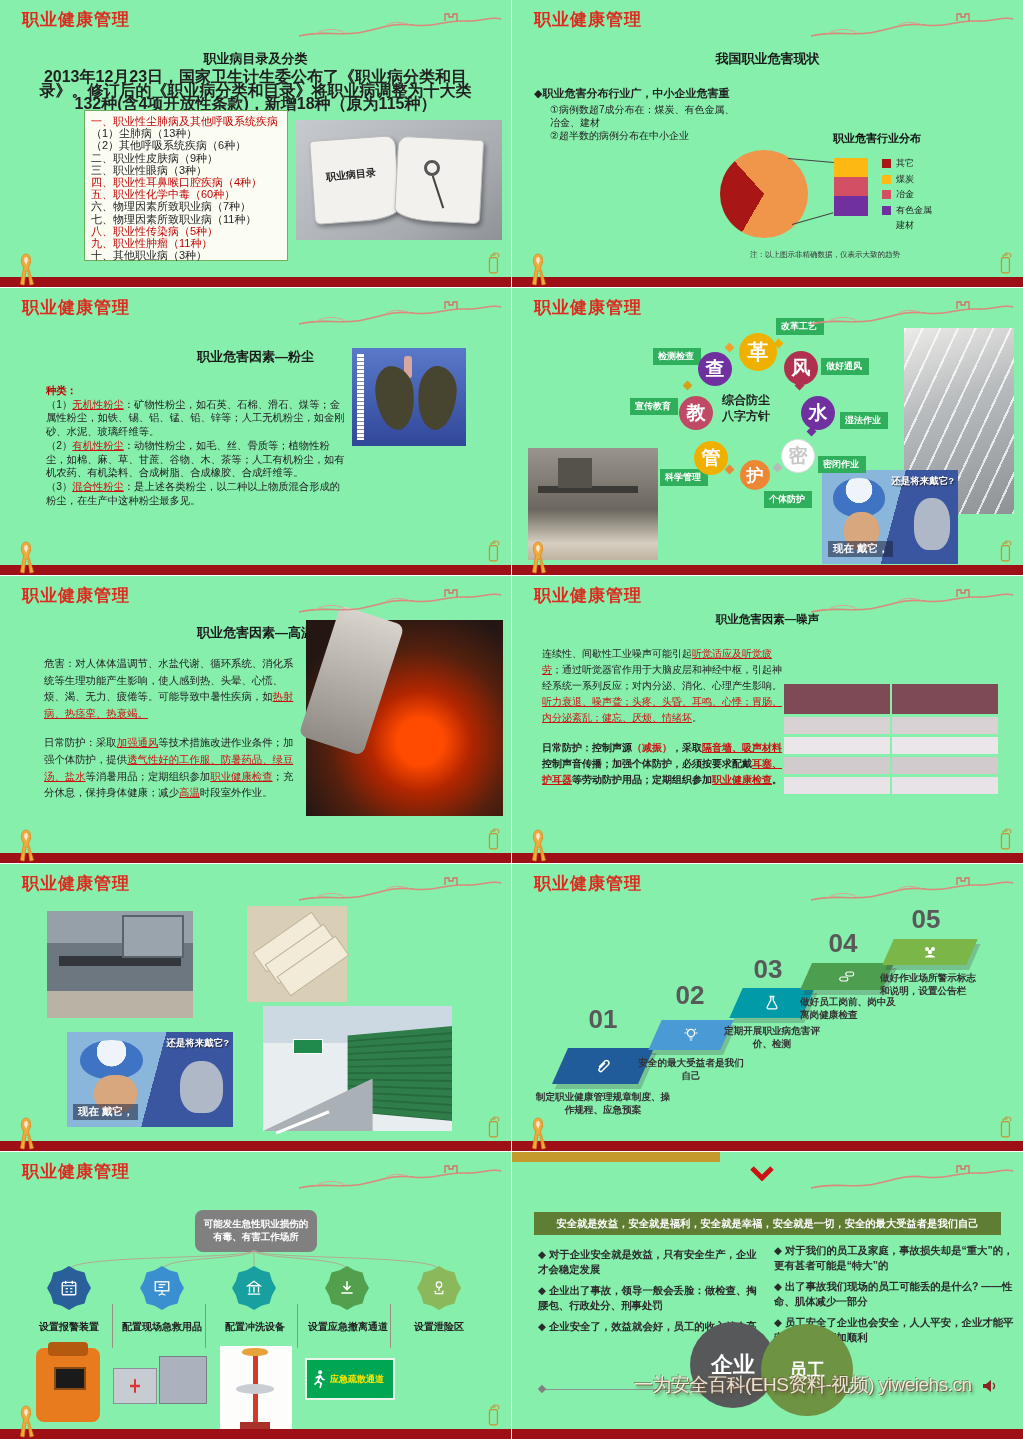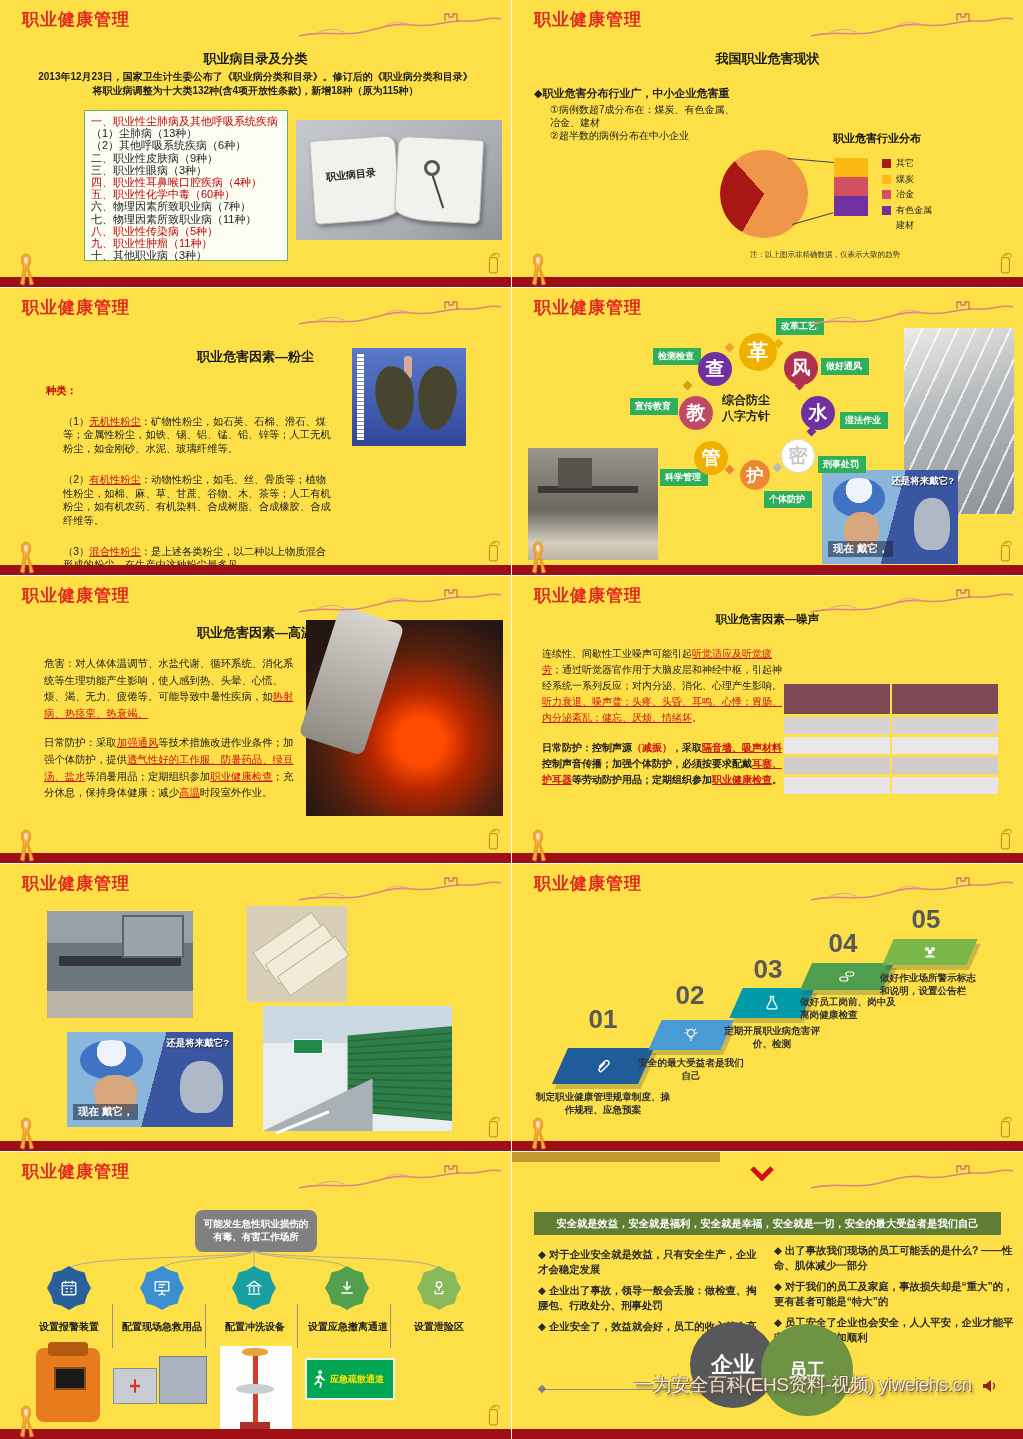--- a/index.html
+++ b/index.html
@@ -1,31 +1,31 @@
 <!DOCTYPE html>
 <html><head>
 <meta charset="utf-8">
 <style>
   html,body{margin:0;padding:0;background:#fff;}
   .canvas{position:relative;width:1023px;height:1439px;background:#fff;overflow:hidden;
           font-family:"Liberation Sans","DejaVu Sans",sans-serif;color:#333;}
-  .slide{position:absolute;width:511px;height:287px;background:#fde047;overflow:hidden;}
+  .slide{position:absolute;width:511px;height:287px;background:#86efac;overflow:hidden;}
   #p1{left:0;top:0}#p2{left:512px;top:0}#p3{left:0;top:288px}#p4{left:512px;top:288px}
   #p5{left:0;top:576px}#p6{left:512px;top:576px}#p7{left:0;top:864px}#p8{left:512px;top:864px}
   #p9{left:0;top:1152px}#p10{left:512px;top:1152px}
   .slide *{position:absolute;box-sizing:border-box;}
   
   .hdr{left:22px;top:8px;font-size:17px;font-weight:bold;color:#e0281e;letter-spacing:1px;z-index:6;}
   .wall{right:6px;top:6px;width:210px;height:38px;z-index:5;}
   .footbar{left:0;bottom:0;width:511px;height:10px;background:#9e1016;z-index:6;}
   .pliers{left:14px;bottom:0;width:24px;height:34px;z-index:7;}
   .extg{right:10px;bottom:12px;width:16px;height:24px;z-index:7;}
   .stitle{left:0;right:0;top:50px;text-align:center;font-size:13px;font-weight:bold;color:#1a1a1a;}
   
-  .s1intro{left:34px;right:34px;top:70px;text-align:center;font-size:10px;font-weight:bold;line-height:13.5px;color:#222;}
+  .s1intro{left:34px;right:34px;top:70px;text-align:center;font-size:16px;font-weight:bold;line-height:13.5px;color:#222;}
   .s1box{left:84px;top:110px;width:204px;height:151px;border:1.5px solid #6fae5d;background:#fbfdf3;padding:4px 6px;}
   .s1li{position:static;font-size:11px;line-height:12.2px;color:#222;white-space:nowrap;}
   .bookimg{left:296px;top:120px;width:206px;height:120px;background:linear-gradient(140deg,#c6c9cd,#a7abb0 70%,#8e9296);}
   .bpage{width:86px;height:84px;background:#f2f1ed;border:1px solid #bbb;top:18px;border-radius:4px 10px 45% 6px/4px 10px 12px 6px;box-shadow:2px 3px 4px rgba(0,0,0,.35);}
   .bl{left:16px;transform:rotate(-4deg);}
   .br{left:100px;transform:rotate(3deg);border-radius:10px 4px 6px 45%/10px 4px 6px 12px;}
   .blabel{left:30px;top:48px;font-size:10px;font-weight:bold;color:#222;transform:rotate(-6deg);}
   .steth{left:128px;top:40px;width:16px;height:16px;border:3px solid #555;border-radius:50%;}
   .steth::after{content:"";position:absolute;left:10px;top:12px;width:2px;height:34px;background:#444;transform:rotate(-18deg);}
   
@@ -39,21 +39,21 @@
   .lgrow{position:static;display:flex;align-items:center;height:15.5px;}
   .lgsw{position:static;width:9px;height:9px;margin-right:5px;flex:0 0 9px;}
   .lglb{position:static;font-size:9px;color:#222;}
   .s2note{left:238px;top:250px;font-size:7.5px;color:#333;}
   .conn{height:1px;background:#444;transform-origin:left center;}
   .cA{left:276px;top:158px;width:46px;transform:rotate(5deg);}
   .cB{left:280px;top:224px;width:43px;transform:rotate(-16deg);}
   
   .t3{top:60px;}
   .s3text{left:46px;top:96px;width:304px;font-size:10.3px;line-height:13.7px;color:#222;}
-  .s3text p{position:static;margin:17px;}
+  .s3text p{position:static;margin:0;}
   .s3text span{position:static;}
   .kind{position:static;color:#c00000;font-weight:bold;}
   .lungs{left:352px;top:60px;width:114px;height:98px;background:linear-gradient(#5a79c8,#31479a);}
   .ruler{left:5px;top:6px;width:7px;height:86px;background:repeating-linear-gradient(#fff 0 3px,#8a8a8a 3px 4px);}
   .lungL,.lungR{top:18px;width:38px;height:64px;background:#47452f;border-radius:45% 55% 48% 52%/40% 40% 58% 58%;}
   .lungL{left:24px;transform:rotate(-6deg);}
   .lungR{left:66px;transform:rotate(6deg);}
   .trach{left:52px;top:8px;width:8px;height:22px;background:#d8a8a0;border-radius:3px;}
   
   .ctr{left:210px;top:104px;font-size:12px;font-weight:bold;line-height:16px;color:#222;z-index:2;}
@@ -338,21 +338,21 @@
     <div class="rc c1" style="background: rgb(176, 48, 80);">风</div>
     <div class="rc c2" style="background: rgb(112, 48, 160);">水</div>
     <div class="rc c3" style="background: rgb(255, 255, 255); color: rgb(200, 200, 200);">密</div>
     <div class="rc c4" style="background: rgb(237, 135, 51);">护</div>
     <div class="rc c5" style="background: rgb(240, 176, 0);">管</div>
     <div class="rc c6" style="background: rgb(192, 74, 102);">教</div>
     <div class="rc c7" style="background: rgb(112, 48, 160);">查</div>
     <div class="glb g0">改革工艺</div>
     <div class="glb g1">做好通风</div>
     <div class="glb g2">湿法作业</div>
-    <div class="glb g3">刑事处罚</div>
+    <div class="glb g3">密闭作业</div>
     <div class="glb g4">个体防护</div>
     <div class="glb g5">科学管理</div>
     <div class="glb g6">宣传教育</div>
     <div class="glb g7">检测检查</div>
     <div class="arw a0"></div>
     <div class="arw a1"></div>
     <div class="arw a2"></div>
     <div class="arw a3"></div>
     <div class="arw a4"></div>
     <div class="arw a5"></div>
@@ -622,22 +622,22 @@
       </svg>
     <div class="banner">安全就是效益，安全就是福利，安全就是幸福，安全就是一切，安全的最大受益者是我们自己</div>
     <div class="colL">
 
     <div class="b10">◆ 对于企业安全就是效益，只有安全生产，企业才会稳定发展</div>
         <div class="b10">◆ 企业出了事故，领导一般会丢脸：做检查、掏腰包、行政处分、刑事处罚</div>
         <div class="b10">◆ 企业安全了，效益就会好，员工的收入就会高</div>
       </div>
     <div class="colR">
 
-    <div class="b10">◆ 出了事故我们现场的员工可能丢的是什么? ——性命、肌体减少一部分</div>
-        <div class="b10">◆ 对于我们的员工及家庭，事故损失却是“重大”的，更有甚者可能是“特大”的</div>
+    <div class="b10">◆ 对于我们的员工及家庭，事故损失却是“重大”的，更有甚者可能是“特大”的</div>
+        <div class="b10">◆ 出了事故我们现场的员工可能丢的是什么? ——性命、肌体减少一部分</div>
         <div class="b10">◆ 员工安全了企业也会安全，人人平安，企业才能平安，发展会更加顺利</div>
       </div>
     <div class="vennl">企业</div>
     <div class="vennr">员工</div>
     <div class="dline"></div>
   </div>
 
   <div class="wmark">
     <span>一为安全百科(EHS资料-视频) yiweiehs.cn</span>
     <svg width="16" height="14" viewBox="0 0 16 14">

